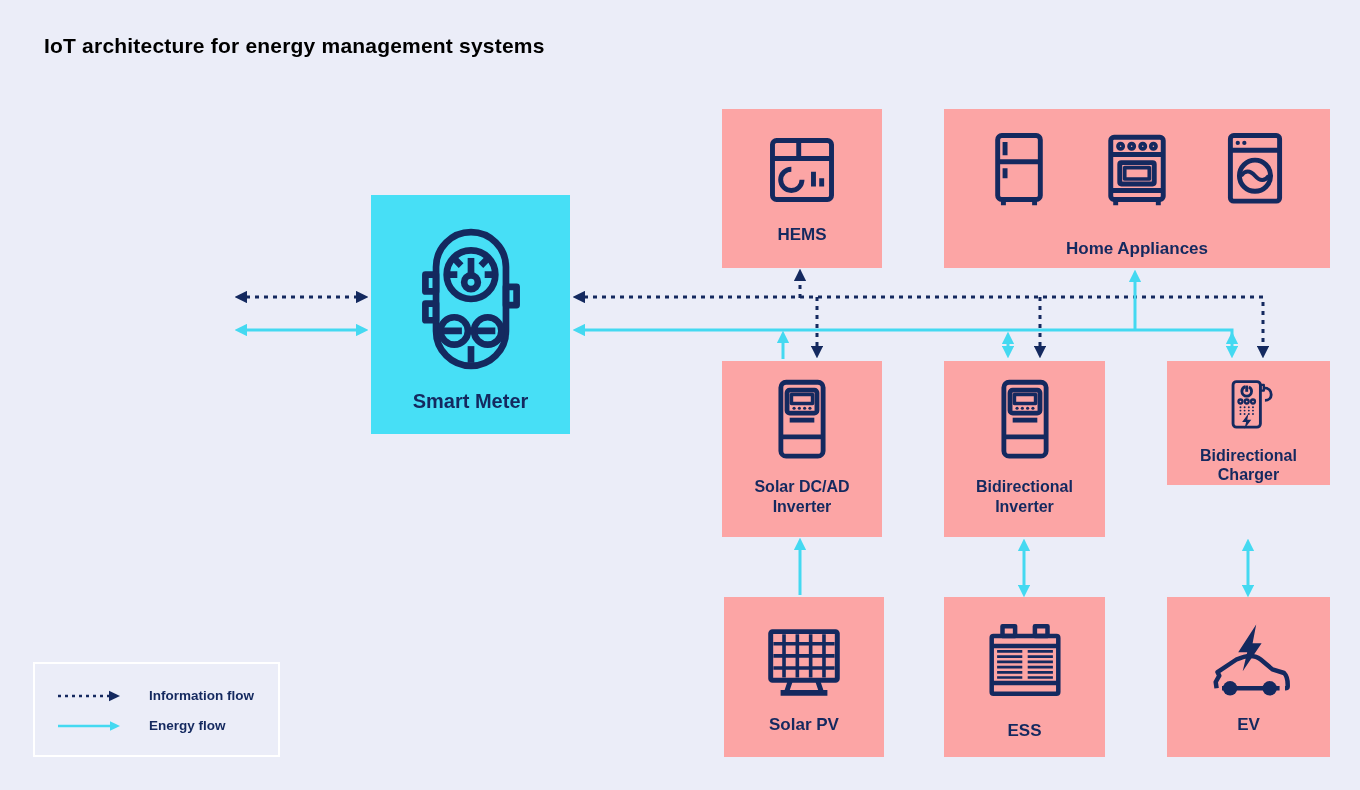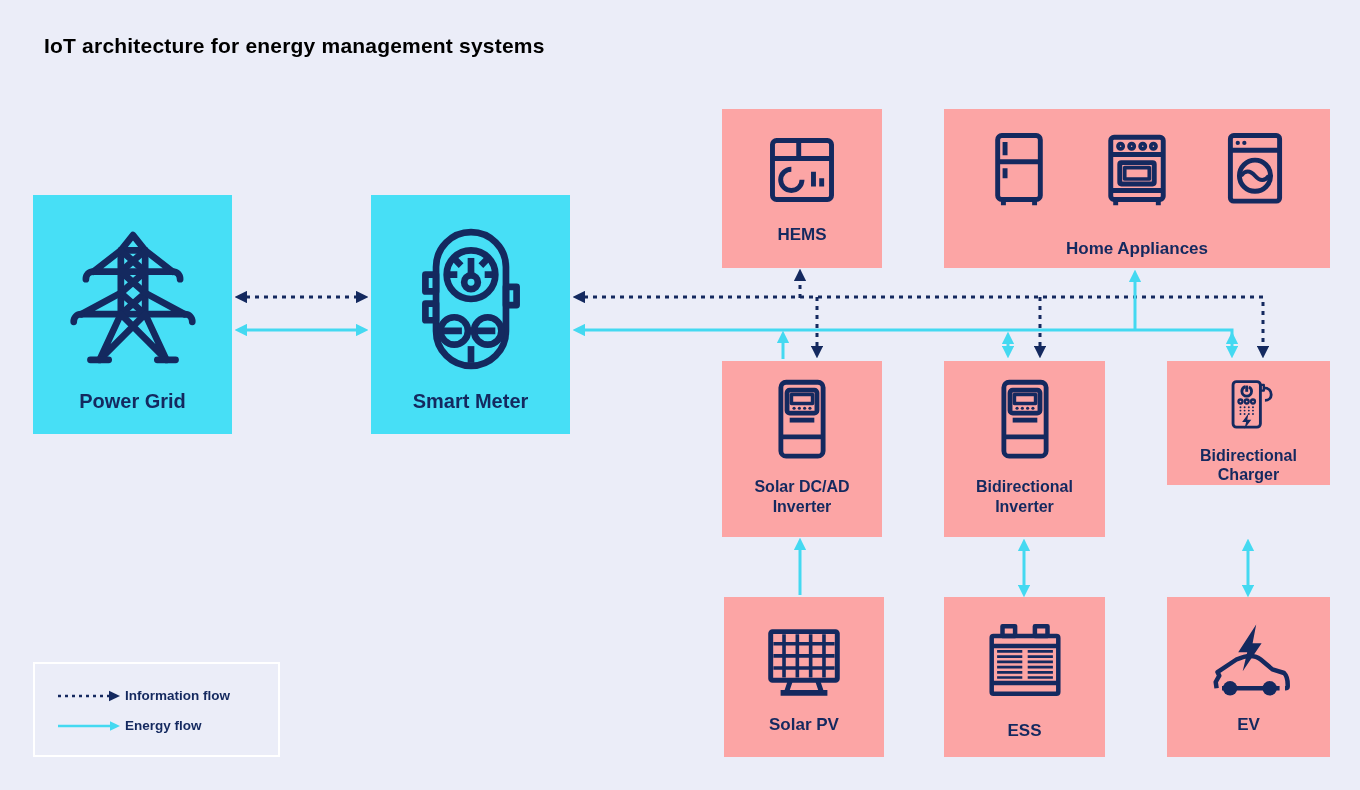--- a/index.html
+++ b/index.html
@@ -22,21 +22,21 @@
   .label.sm{font-size:16px;max-width:148px;}
   .icon{display:block;}
   .icon-row{display:flex;gap:36px;align-items:flex-start;justify-content:center;}
   #arrows{position:absolute;left:0;top:0;pointer-events:none;}
   .legend{
     position:absolute;left:33px;top:662px;width:247px;height:95px;
     border:2px solid #FFFFFF;box-sizing:border-box;
     display:flex;flex-direction:column;justify-content:center;gap:15px;
     padding:6px 18px 4px 20px;
   }
-  .legend-row{display:flex;align-items:center;gap:0;}
+  .legend-row{display:flex;align-items:center;gap:24px;}
   .legend-label{font-size:13.5px;font-weight:700;color:#14295F;}
 </style>
 </head>
 <body>
 
 <div id="canvas">
 
   <div class="title">IoT architecture for energy management systems</div>
 
   <svg id="arrows" width="1360" height="790" viewBox="0 0 1360 790">
@@ -61,34 +61,20 @@
       <line x1="1232" y1="343" x2="1232" y2="347" marker-start="url(#mC)" marker-end="url(#mC)"></line>
       <line x1="783" y1="359" x2="783" y2="342" marker-end="url(#mC)"></line>
       <line x1="1008" y1="343" x2="1008" y2="347" marker-start="url(#mC)" marker-end="url(#mC)"></line>
       <line x1="1135" y1="330" x2="1135" y2="281" marker-end="url(#mC)"></line>
       <line x1="800" y1="595" x2="800" y2="549" marker-end="url(#mC)"></line>
       <line x1="1024" y1="550" x2="1024" y2="586" marker-start="url(#mC)" marker-end="url(#mC)"></line>
       <line x1="1248" y1="550" x2="1248" y2="586" marker-start="url(#mC)" marker-end="url(#mC)"></line>
     </g>
   </svg>
 
-  <div class="node cyan" style="left:33px;top:195px;width:199px;height:239px">
-    <svg class="icon" width="152" height="152" viewBox="0 0 100 100" stroke="#14295F" fill="none" stroke-width="4.4" stroke-linejoin="round" stroke-linecap="round">
-      <path d="M42,18 L50,8 L58,18 Z"></path>
-      <path d="M42,18 V60 M58,18 V60"></path>
-      <path d="M42,18 L58,32 M58,18 L42,32 M42,32 L58,46 M58,32 L42,46 M42,46 L58,60 M58,46 L42,60"></path>
-      <path d="M24,32 H76 M42,18 L24,32 M58,18 L76,32"></path>
-      <path d="M24,32 c-3,0 -5,2 -5,5 M76,32 c3,0 5,2 5,5"></path>
-      <path d="M16,60 H84 M42,46 L16,60 M58,46 L84,60"></path>
-      <path d="M16,60 c-3,0 -5,2 -5,5 M84,60 c3,0 5,2 5,5"></path>
-      <path d="M42,60 L28,90 M58,60 L72,90 M42,60 L72,90 M58,60 L28,90"></path>
-      <path d="M22,90 H34 M66,90 H78"></path>
-    </svg>
-    <div class="label lg">Power Grid</div>
-  </div>
 
   <div class="node cyan" style="left:371px;top:195px;width:199px;height:239px">
     <svg class="icon" width="152" height="152" viewBox="0 0 100 100" stroke="#14295F" fill="none" stroke-width="4.4" stroke-linejoin="round">
       <rect x="27" y="6" width="46" height="88" rx="23"></rect>
       <rect x="20" y="34" width="7" height="11"></rect>
       <rect x="20" y="53" width="7" height="11"></rect>
       <rect x="73" y="42" width="7" height="12"></rect>
       <circle cx="50" cy="34" r="16"></circle>
       <circle cx="50" cy="39" r="4.5"></circle>
       <path d="M50,34.5 L50,23"></path>

